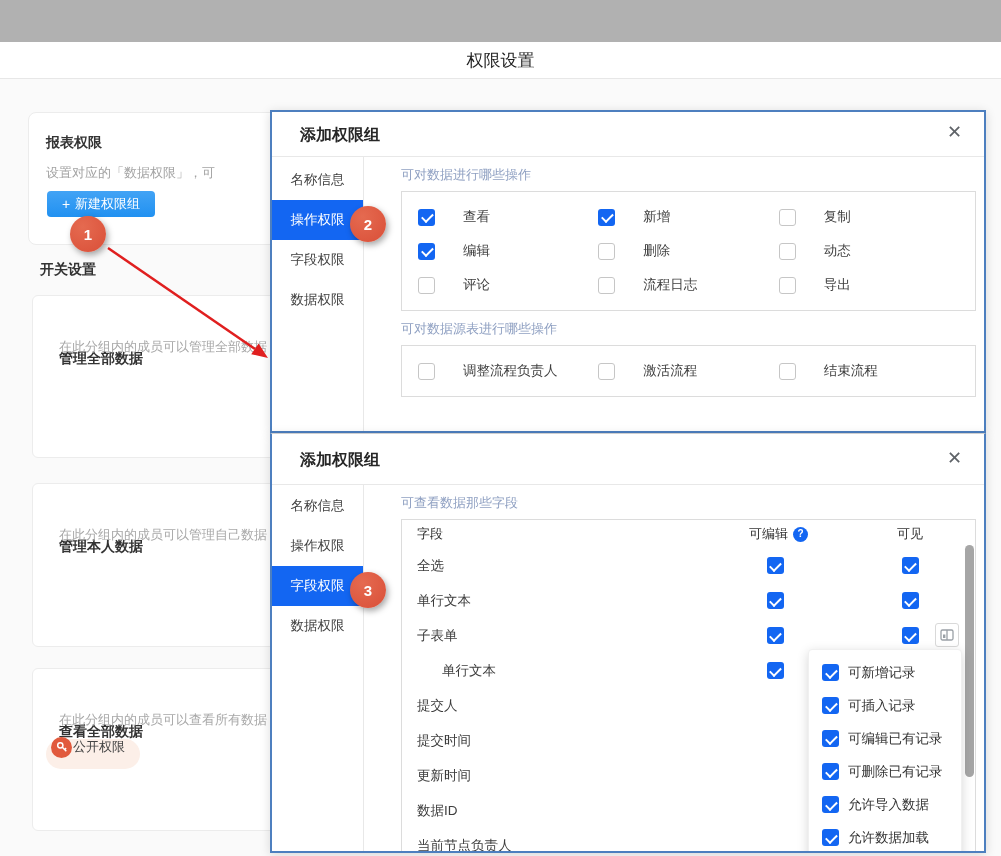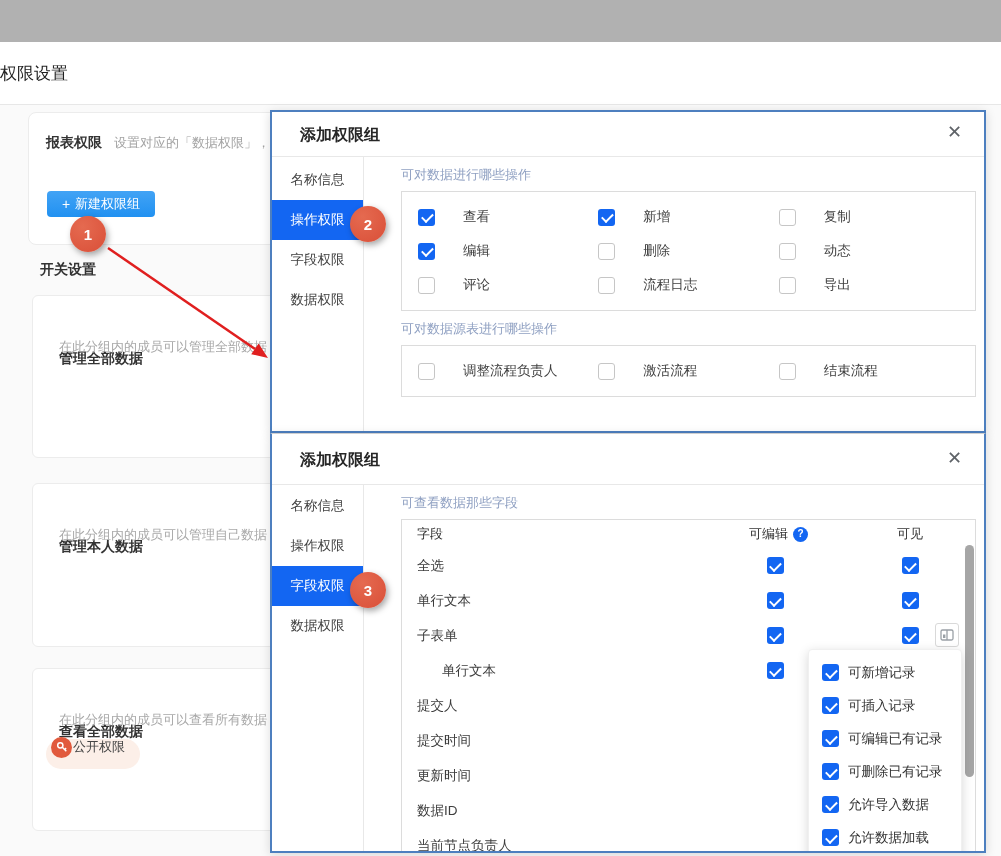--- a/index.html
+++ b/index.html
@@ -3,28 +3,28 @@
 <meta charset="utf-8">
 <style>
   * { margin:0; padding:0; box-sizing:border-box; }
   html,body { width:1001px; height:856px; }
   body {
     position:relative; overflow:hidden; background:#fafafa;
     font-family:"Liberation Sans","DejaVu Sans",sans-serif; color:#333;
   }
   
   .topbar { position:absolute; left:0; top:0; width:1001px; height:42px; background:#b1b1b1; }
-  .page-header { position:absolute; left:0; top:42px; width:1001px; height:63px; background:#fff;
-    border-bottom:1px solid #e7e7e7; display:flex; align-items:center; }
+  .page-header { position:absolute; left:0; top:42px; width:1001px; height:37px; background:#fff;
+    border-bottom:1px solid #e7e7e7; display:flex; align-items:center; justify-content:center; }
   .page-title { font-size:17px; color:#1f1f1f; }
 
   
   .report-card { position:absolute; left:28px; top:112px; width:944px; height:133px; background:#fff;
     border:1px solid #ececec; border-radius:8px; }
-  .report-head { position:absolute; left:17px; top:21px; display:flex; align-items:baseline; gap:12px; white-space:nowrap; }
+  .report-head { position:absolute; left:17px; top:21px; display:flex; align-items:baseline; gap:12px; white-space:nowrap;flex-direction:column; }
   .report-title { font-size:14px; font-weight:bold; color:#333; }
   .report-sub { font-size:13px; color:#a3a3a3; }
   .new-group-btn { position:absolute; left:18px; top:78px; width:108px; height:26px;
     background:linear-gradient(180deg,#42a3f5,#2191f1); border-radius:4px; color:#fff; font-size:13px;
     display:flex; align-items:center; justify-content:center; gap:5px; cursor:pointer; border:none; }
   .btn-plus { font-size:14px; line-height:1; }
   .switch-title { position:absolute; left:40px; top:261px; font-size:14px; color:#333;font-weight:bold; }
   .switch-card { position:absolute; left:32px; width:940px; background:#fff; border:1px solid #ececec; border-radius:6px; }
   #card1 { top:295px; height:163px; }
   #card2 { top:483px; height:164px; }

